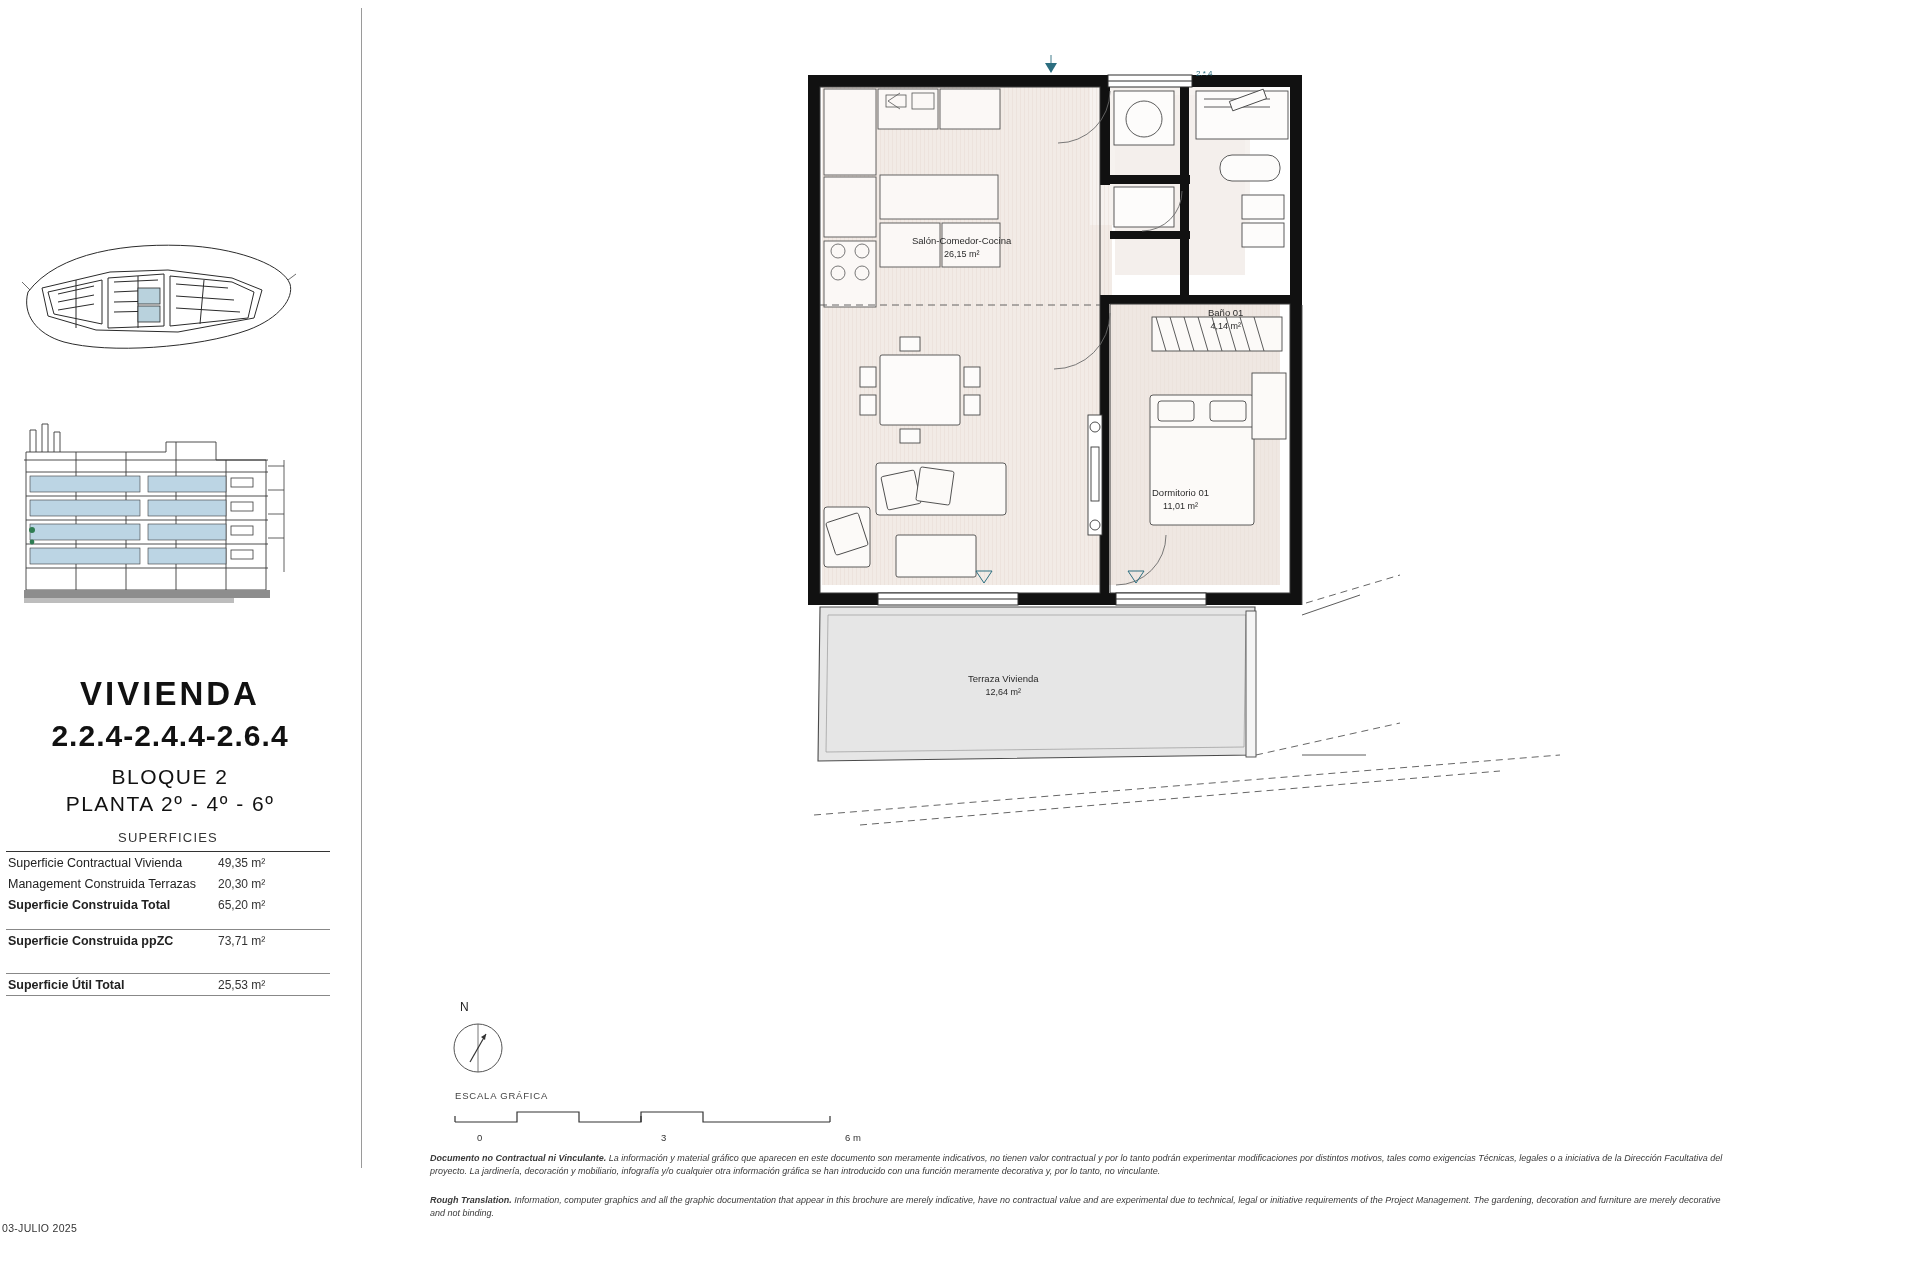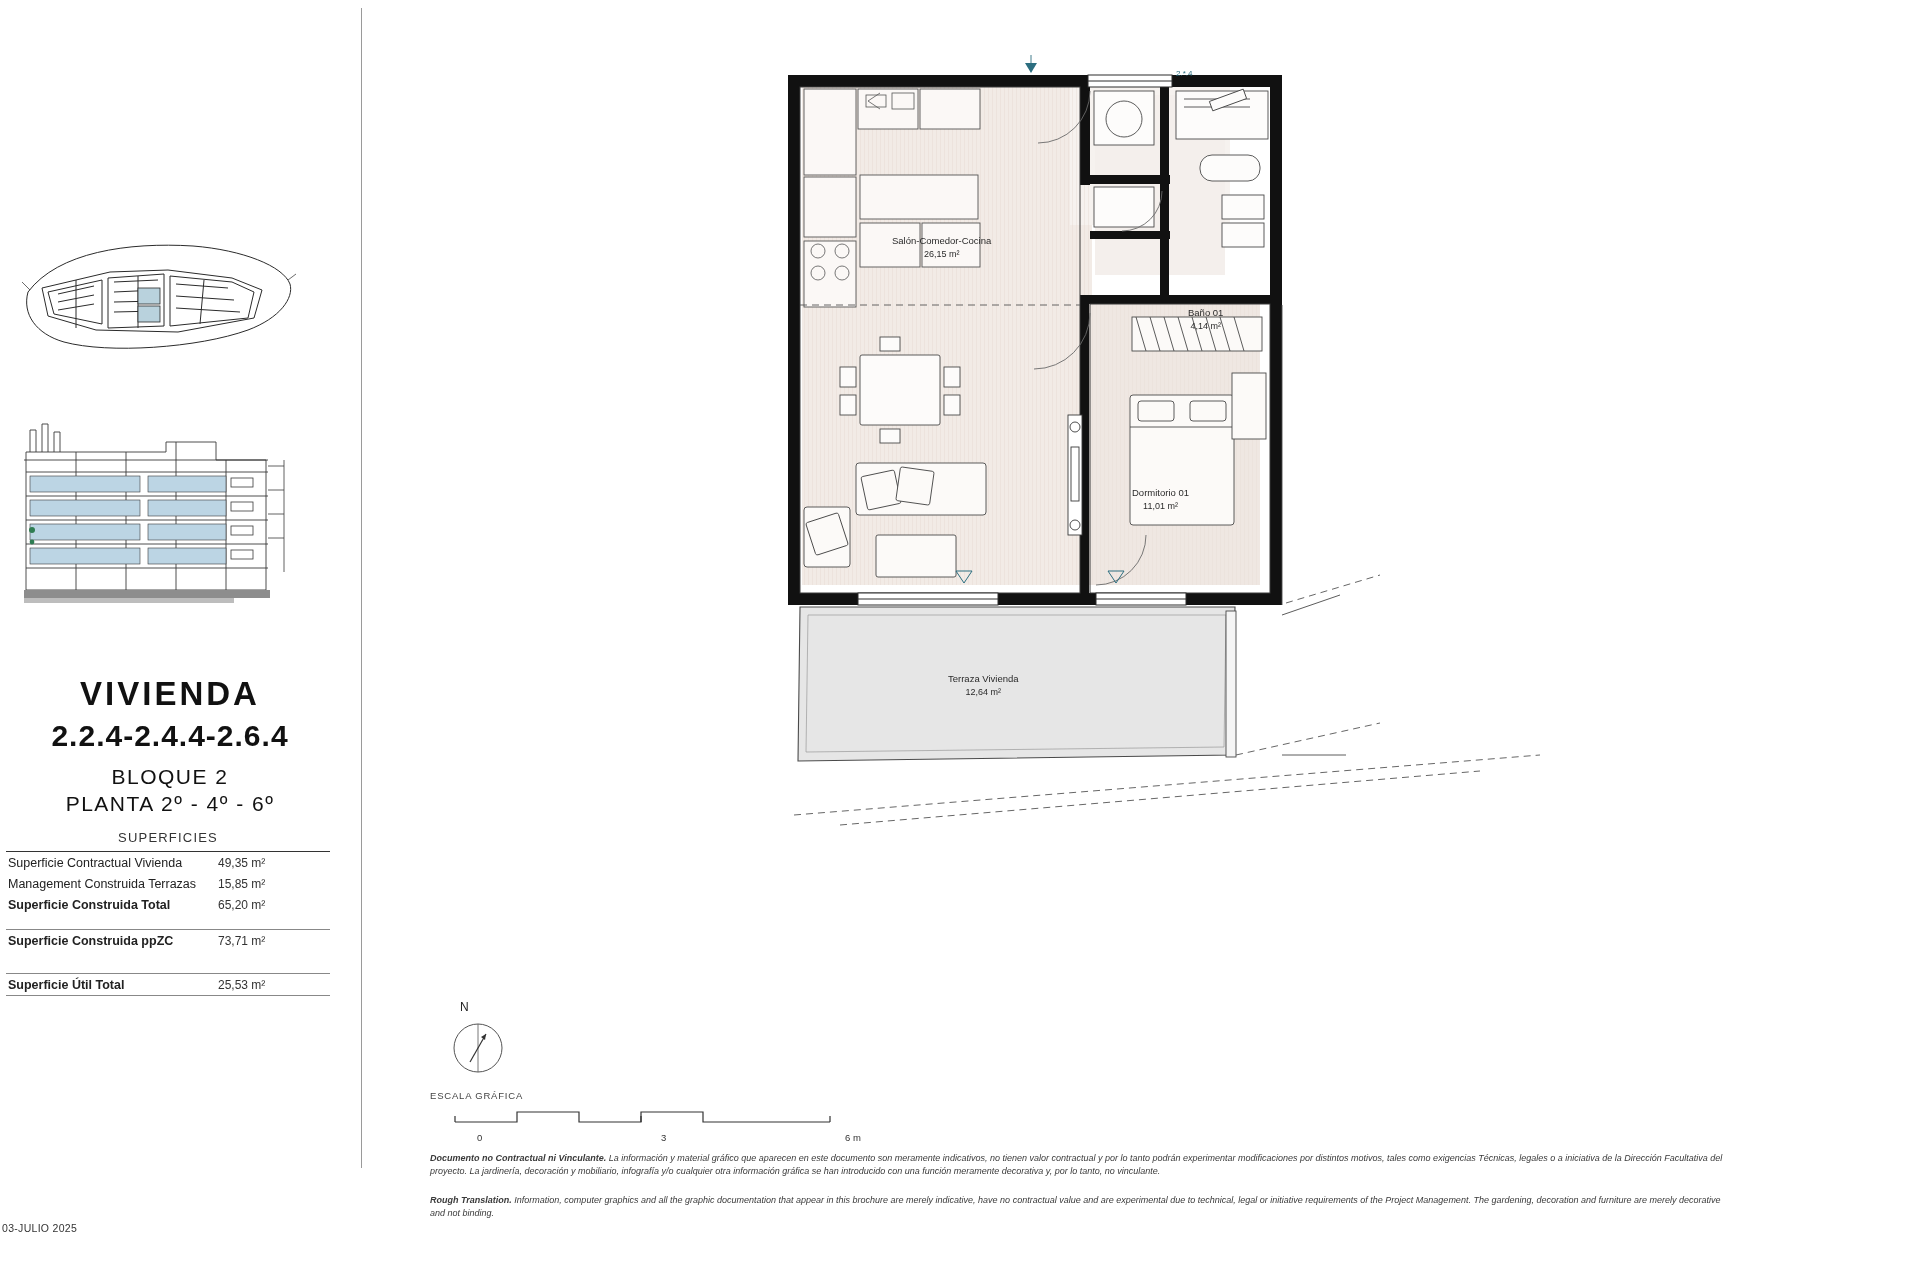--- a/index.html
+++ b/index.html
@@ -144,21 +144,21 @@
   .plan-area {
     position: absolute;
     left: 400px;
     top: 0;
     width: 1520px;
     height: 1280px;
   }
 
   .floorplan {
     position: absolute;
-    left: 380px;
+    left: 400px;
     top: 55px;
     width: 780px;
     height: 880px;
   }
 
   
   .north-block {
     position: absolute;
     left: 40px;
     top: 1010px;
@@ -175,20 +175,21 @@
   .scale-block {
     position: absolute;
     left: 30px;
     top: 1090px;
     width: 520px;
   }
   .scale-caption {
     font-size: 9.5px;
     letter-spacing: .8px;
     color: #444;
+    margin-left: 25px;
     margin-bottom: 5px;
   }
   .scale-nums {
     position: relative;
     height: 14px;
     font-size: 9.5px;
     color: #333;
     margin-left: 25px;
     width: 460px;
   }
@@ -301,21 +302,21 @@
     <div class="surfaces">
       <div class="surf-title">SUPERFICIES</div>
       <div class="rule"></div>
 
       <div class="surf-row">
         <span class="lbl">Superficie Contractual Vivienda</span>
         <span class="val">49,35 m²</span>
       </div>
       <div class="surf-row">
         <span class="lbl">Management Construida Terrazas</span>
-        <span class="val">15,85 m²</span>
+        <span class="val">20,30 m²</span>
       </div>
       <div class="surf-row bold">
         <span class="lbl">Superficie Construida Total</span>
         <span class="val">65,20 m²</span>
       </div>
 
       <div class="spacer-sm"></div>
       <div class="rule light"></div>
       <div class="surf-row bold">
         <span class="lbl">Superficie Construida ppZC</span>

